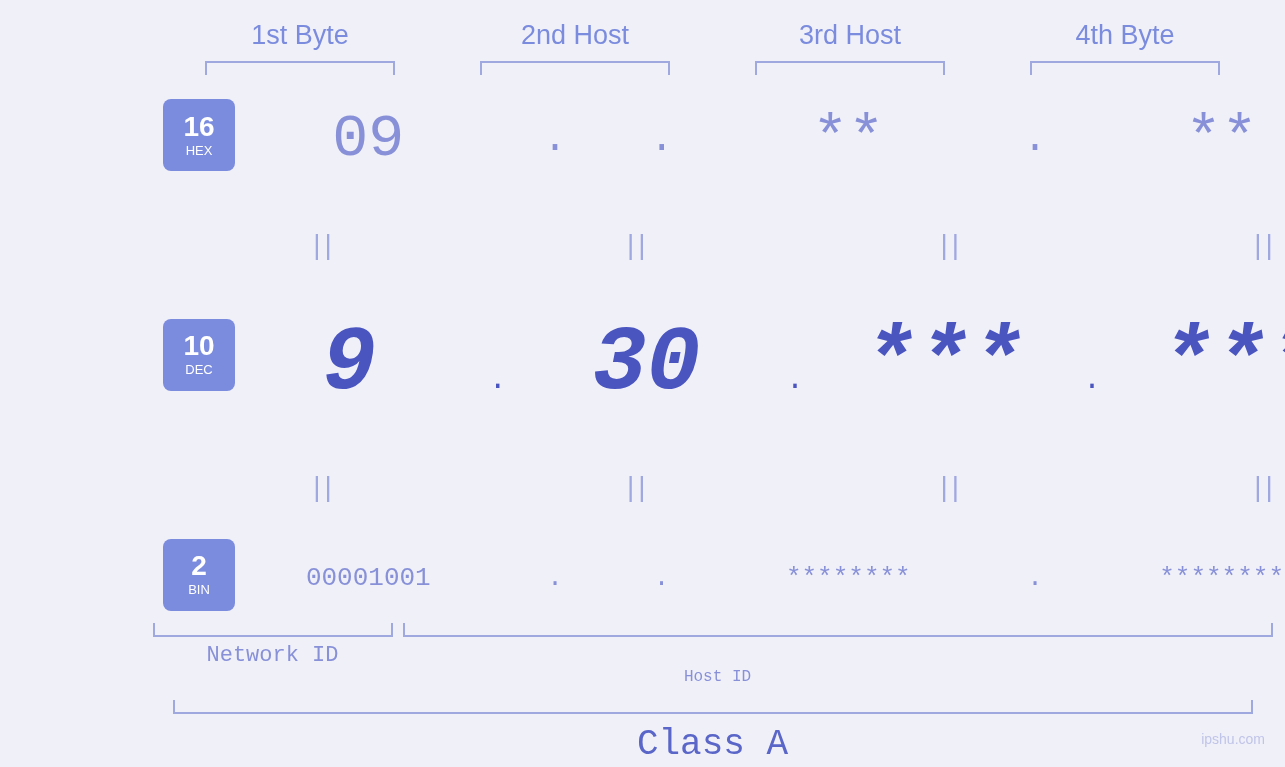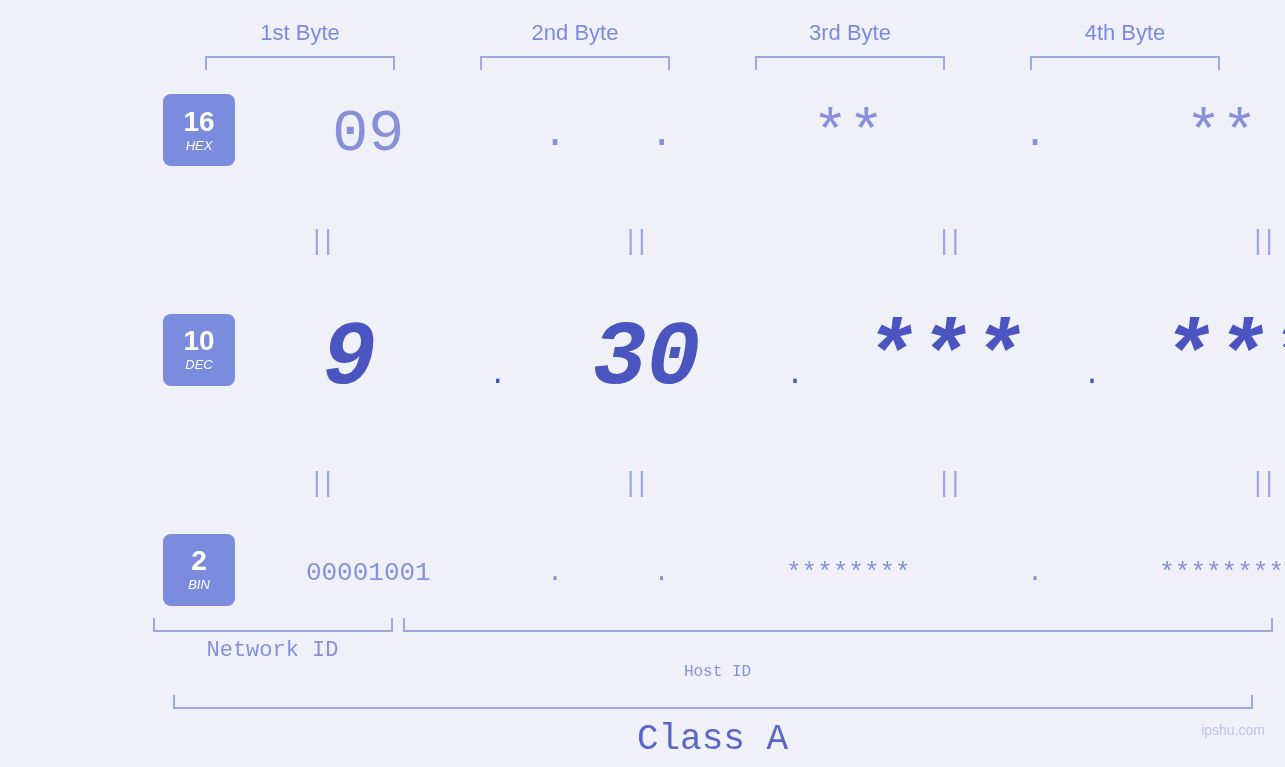--- a/index.html
+++ b/index.html
@@ -28,21 +28,21 @@
     .byte-headers {
       display: flex;
       width: 1100px;
       margin-left: 140px;
       justify-content: space-around;
       margin-bottom: 10px;
     }
 
     .byte-label {
       color: #7b8cde;
-      font-size: 22px;
+      font-size: 27px;
       font-family: Arial, sans-serif;
       width: 200px;
       text-align: center;
     }
 
     
     .top-brackets {
       display: flex;
       width: 1100px;
       margin-left: 140px;
@@ -94,21 +94,20 @@
     .badge-num {
       font-size: 28px;
       font-weight: bold;
       line-height: 1;
     }
 
     .badge-text {
       font-size: 13px;
       font-weight: normal;
       margin-top: 2px;
-      font-style: italic;
     }
 
     
     .values-grid {
       flex: 1;
       display: flex;
       flex-direction: column;
       align-items: stretch;
       gap: 48px;
     }
@@ -248,40 +247,40 @@
       text-align: center;
       color: #5a66c8;
       font-size: 36px;
       font-family: 'Courier New', Courier, monospace;
       margin-top: 10px;
     }
 
     
     .watermark {
       position: absolute;
-      bottom: 29px;
+      bottom: 20px;
       right: 20px;
       color: #c0c4e8;
       font-size: 14px;
       font-family: Arial, sans-serif;
     }
 
     .spacer-dot {
       width: 150px;
     }
   </style>
 </head>
 <body>
 
 <div class="container">
 
   <div class="byte-headers">
     <div class="byte-label">1st Byte</div>
-    <div class="byte-label">2nd Byte</div>
-    <div class="byte-label">3rd Byte</div>
+    <div class="byte-label">2nd Host</div>
+    <div class="byte-label">3rd Host</div>
     <div class="byte-label">4th Byte</div>
   </div>
 
   <div class="top-brackets">
     <div class="bracket-top"></div>
     <div class="bracket-top"></div>
     <div class="bracket-top"></div>
     <div class="bracket-top"></div>
   </div>
 

